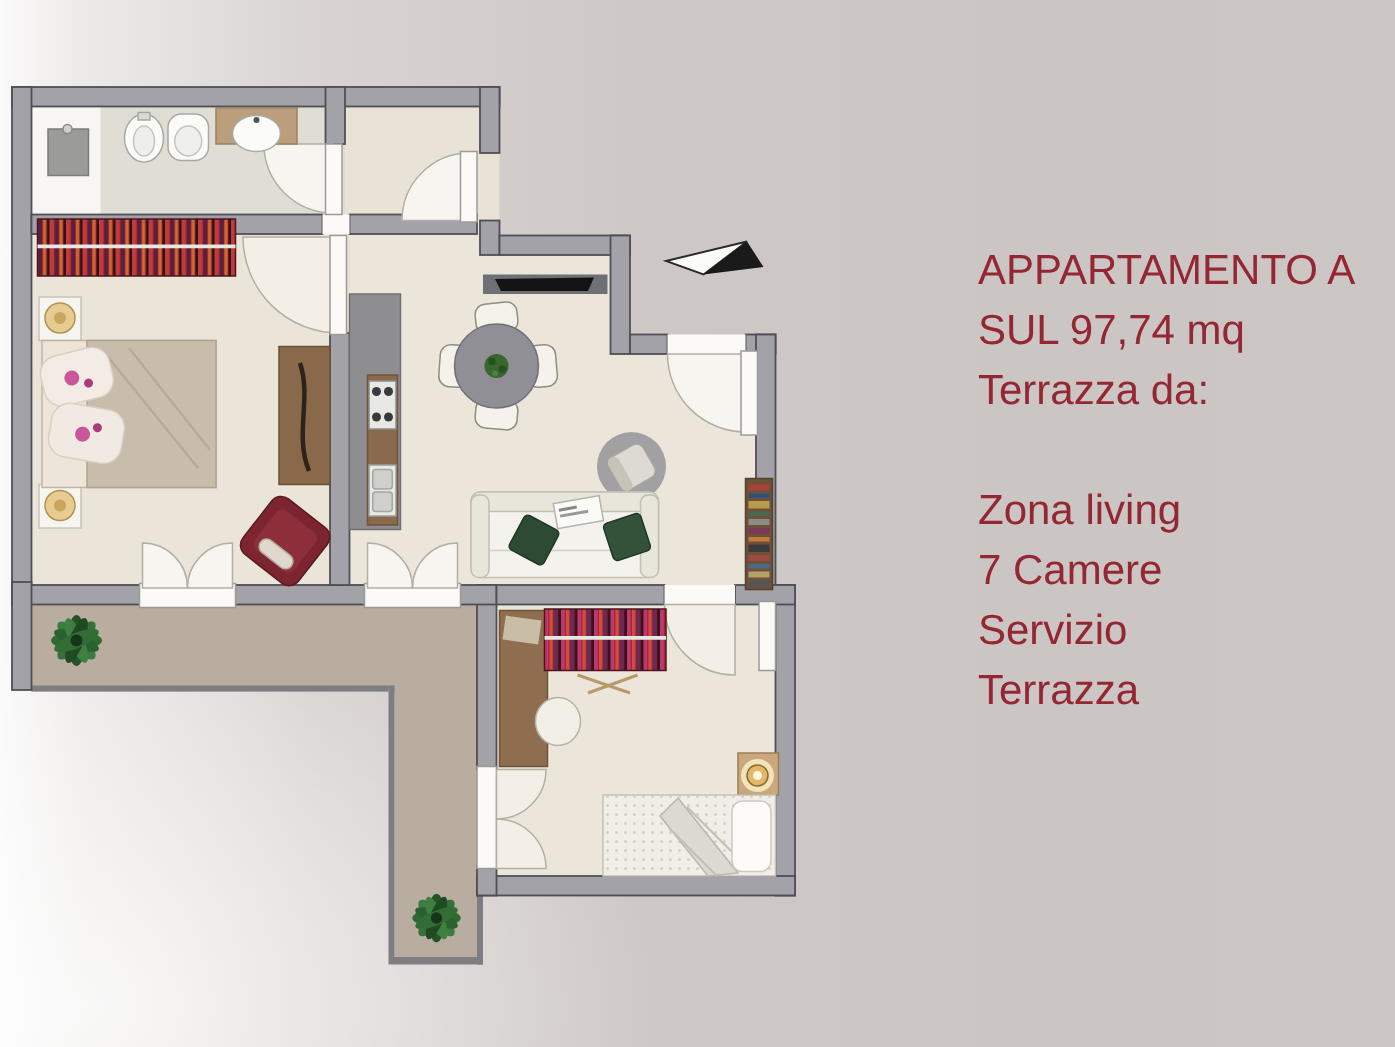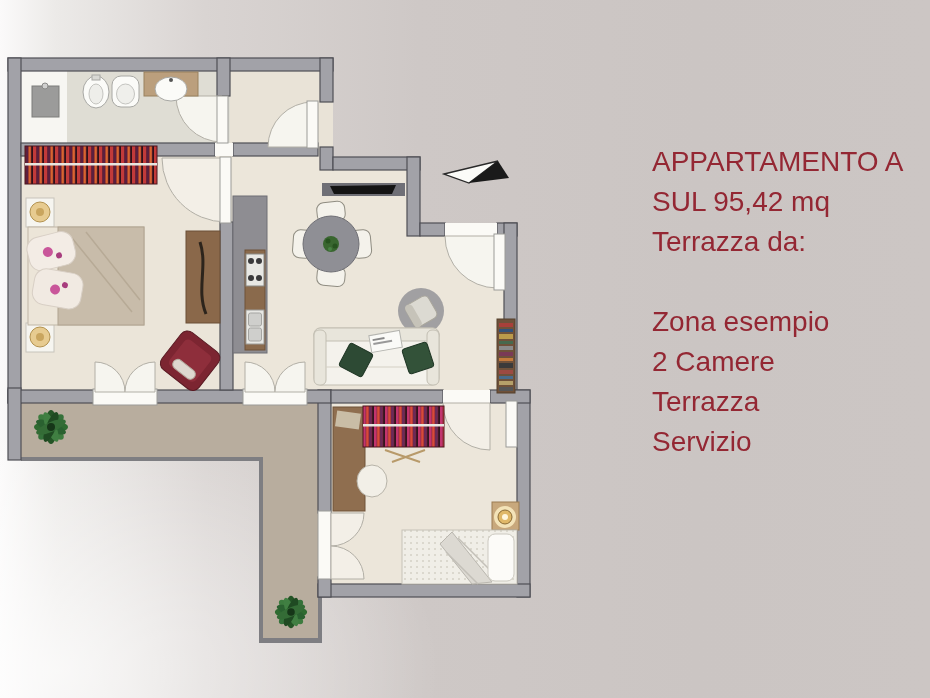--- a/index.html
+++ b/index.html
@@ -7,21 +7,21 @@
     position:relative;
     width:930px;height:698px;
     overflow:hidden;
     font-family:"Liberation Sans", sans-serif;
     background:
       radial-gradient(ellipse 620px 420px at 6% 96%, rgba(255,255,255,.7), rgba(255,255,255,0) 62%),
       linear-gradient(90deg,#fbfafa 0%,#eceae8 6%,#d9d4d2 22%,#cec8c6 45%,#cbc5c3 75%,#ccc6c4 100%);
   }
   .plan{position:absolute;left:0;top:0;}
   .info{
-    position:absolute;left:652px;top:142px;
+    position:absolute;left:652px;top:160px;
     color:#942733;
     font-size:28px;line-height:40px;
     white-space:nowrap;
   }
   .info .ln{height:40px;}
 </style>
 </head>
 <body>
 
 <div class="slide">
@@ -315,23 +315,23 @@
         <rect x="402" y="530" width="115" height="54" fill="url(#waffle)" stroke="#c5c1b7"></rect>
         <path d="M452,532 L492,582 L472,584 L440,544 Z" fill="#dcd9d2" stroke="#b9b6ae"></path>
         <path d="M446,552 L478,584 M458,538 L496,576" stroke="#c3c0b8" stroke-width="1.5" fill="none"></path>
         <rect x="488" y="534" width="26" height="47" rx="7" fill="#fcfbf8" stroke="#ccc9c0"></rect>
       </g>
     </g>
   </svg>
 
   <div class="info">
     <div class="ln">APPARTAMENTO A</div>
-    <div class="ln">SUL 95,42 mq</div>
+    <div class="ln">SUL 97,74 mq</div>
     <div class="ln">Terrazza da:</div>
     <div class="ln"></div>
-    <div class="ln">Zona esempio</div>
-    <div class="ln">2 Camere</div>
+    <div class="ln">Zona living</div>
+    <div class="ln">7 Camere</div>
+    <div class="ln">Servizio</div>
     <div class="ln">Terrazza</div>
-    <div class="ln">Servizio</div>
     <div class="ln"></div>
   </div>
 
 </div>
 
 </body></html>

